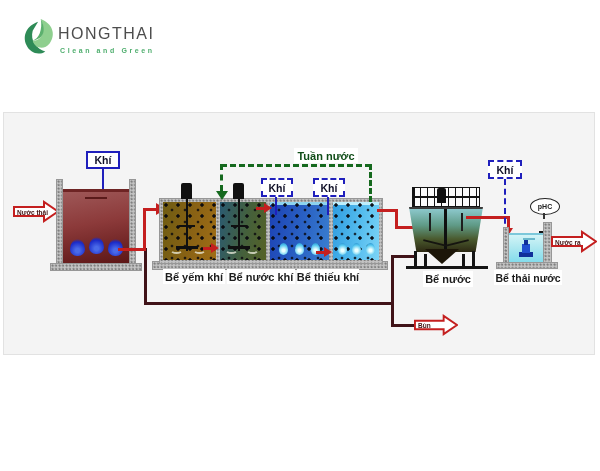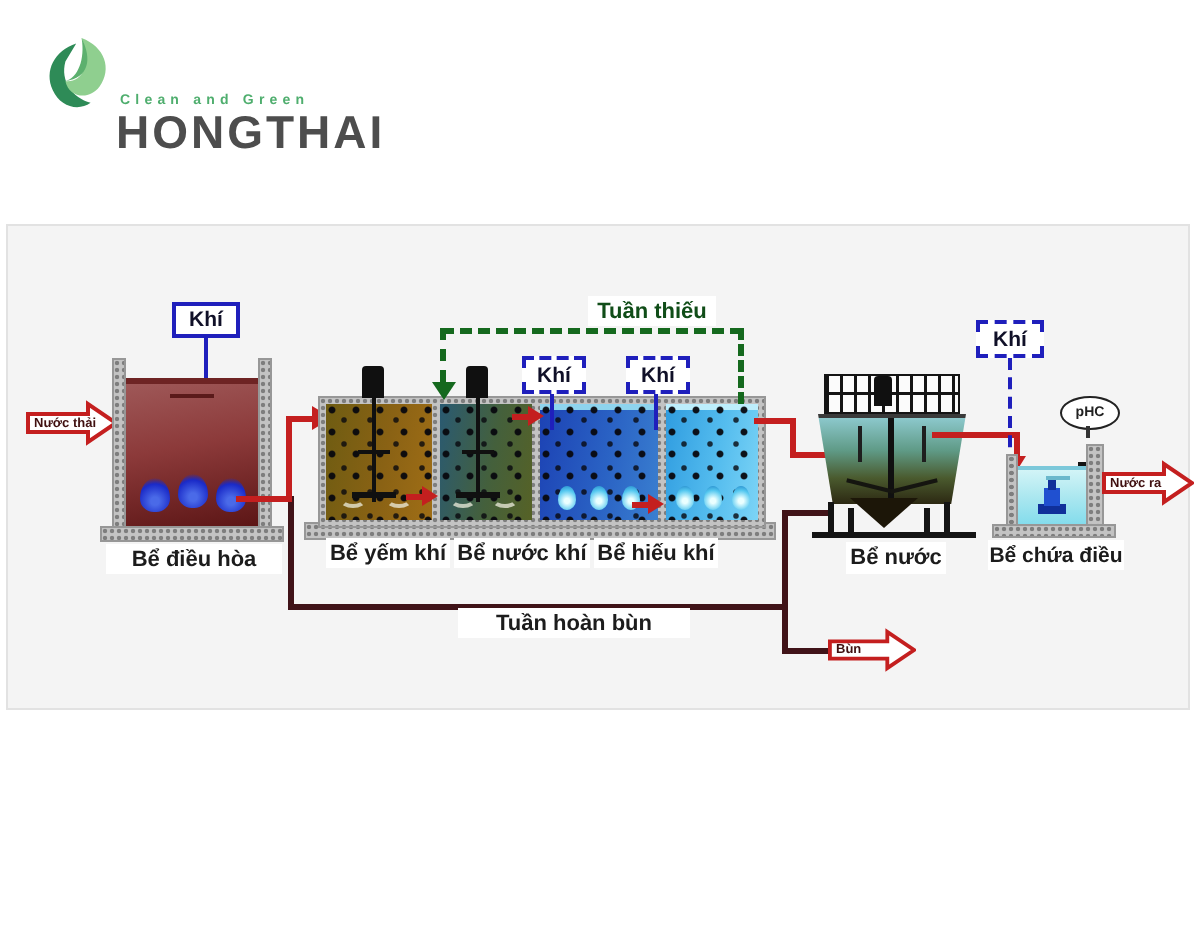--- a/index.html
+++ b/index.html
@@ -2,22 +2,22 @@
 <html><head>
 <meta charset="utf-8">
 <style>
   html,body{margin:0;padding:0;background:#fff;}
   .page{position:relative;width:600px;height:471px;background:#fff;overflow:hidden;
         font-family:"Liberation Sans",sans-serif;}
   .abs{position:absolute;}
   .panel{position:absolute;left:3px;top:112px;width:592px;height:243px;
          background:#f4f4f4;border:1px solid #e2e2e2;box-sizing:border-box;}
   
-  .brand{position:absolute;left:58px;top:25px;font-size:23px;font-weight:700;
-         color:#4d4d4d;letter-spacing:1.5px;margin-top:28px;}
+  .brand{position:absolute;left:58px;top:25px;font-size:16px;font-weight:400;
+         color:#4d4d4d;letter-spacing:1.5px;}
   .tagline{position:absolute;left:60px;top:47px;font-size:7px;font-weight:700;
            color:#4fae6e;letter-spacing:2.6px;}
   
   .stipple{background-color:#c3c3c3;
     background-image:radial-gradient(circle at 1.5px 1.5px,#7e7e7e 0.9px,rgba(0,0,0,0) 1.3px);
     background-size:3.5px 3.5px;border:1px solid #979797;box-sizing:border-box;}
   .specks{position:absolute;inset:0;
     background-image:radial-gradient(circle at 3px 3px,rgba(8,8,14,.95) 1.4px,rgba(0,0,0,0) 2px),
                      radial-gradient(circle at 9px 8px,rgba(8,8,14,.8) 1.1px,rgba(0,0,0,0) 1.7px);
     background-size:12px 11px,13px 12px;}
@@ -81,21 +81,20 @@
   <div class="brand">HONGTHAI</div>
   <div class="tagline">Clean and Green</div>
 
   <div class="panel"></div>
 
   <div class="pd" style="left:144px;top:248px;width:3px;height:57px"></div>
   <div class="pd" style="left:144px;top:302px;width:250px;height:3px"></div>
   <div class="pd" style="left:391px;top:255px;width:3px;height:72px"></div>
   <div class="pd" style="left:391px;top:255px;width:26px;height:3px"></div>
   <div class="pd" style="left:391px;top:324px;width:25px;height:3px"></div>
-  <div class="tl" style="left:229px;top:304px;width:116px;height:15px">Tuần hoàn bùn</div>
 
   <div class="blockarrow" style="left:13px;top:200px;width:46px;height:23px">
     <svg viewBox="0 0 46 23">
         <polygon points="1,7 31,7 31,2 45,11.5 31,21 31,16 1,16" fill="#fff" stroke="#c41f1f" stroke-width="2"></polygon>
       </svg>
     <span class="ba-label">Nước thải</span>
   </div>
 
   <div class="airbox" style="left:86px;top:151px;width:34px;height:18px">
     <span>Khí</span>
@@ -106,21 +105,20 @@
   <div class="stipple abs" style="left:129px;top:179px;width:7px;height:86px"></div>
   <div class="abs" style="left:63px;top:189px;width:66px;height:76px;
        background:linear-gradient(170deg,#a05a5a 0%,#8c3a3a 45%,#5a1414 100%)">
     <div class="abs" style="left:0;top:0;width:100%;height:3px;background:#6e2424"></div>
     <div class="abs" style="left:22px;top:8px;width:22px;height:2px;background:#5a1a1a"></div>
     <div class="blob" style="left:7px;top:50px"></div>
     <div class="blob" style="left:26px;top:48px"></div>
     <div class="blob" style="left:45px;top:50px"></div>
   </div>
   <div class="stipple abs" style="left:50px;top:263px;width:92px;height:8px"></div>
-  <div class="tl tl2" style="left:53px;top:272px;width:88px;height:15px">Bể điều hòa</div>
 
   <div class="pr" style="left:118px;top:248px;width:28px;height:3px"></div>
   <div class="pr" style="left:143px;top:208px;width:3px;height:43px"></div>
   <div class="pr" style="left:146px;top:208px;width:11px;height:3px"></div>
   <div class="ah-r" style="left:156px;top:203px"></div>
 
   <div class="stipple abs" style="left:152px;top:261px;width:236px;height:9px"></div>
   <div class="stipple abs" style="left:159px;top:198px;width:224px;height:66px"></div>
 
   <div class="abs" style="left:163px;top:202px;width:53px;height:58px;
@@ -166,27 +164,27 @@
 
   <div class="pr" style="left:203px;top:247px;width:9px;height:3px"></div>
   <div class="ah-rs" style="left:211px;top:243px"></div>
   <div class="pr" style="left:256px;top:207px;width:9px;height:3px"></div>
   <div class="ah-rs" style="left:264px;top:203px"></div>
   <div class="pr" style="left:316px;top:251px;width:9px;height:3px"></div>
   <div class="ah-rs" style="left:324px;top:247px"></div>
 
   <div class="tl" style="left:163px;top:269px;width:62px;height:15px">Bể yếm khí</div>
   <div class="tl" style="left:227px;top:269px;width:68px;height:15px">Bể nước khí</div>
-  <div class="tl" style="left:297px;top:269px;width:62px;height:15px">Bể hiếu khí</div>
+  <div class="tl" style="left:297px;top:269px;width:62px;height:15px">Bể thiếu khí</div>
 
   <div class="gdh" style="left:221px;top:164px;width:150px"></div>
   <div class="gdv" style="left:369px;top:164px;height:38px"></div>
   <div class="gdv" style="left:220px;top:164px;height:27px"></div>
   <div class="ah-dg" style="left:216px;top:191px"></div>
-  <div class="glabel" style="left:294px;top:148px;width:64px;height:15px">Tuần thiếu</div>
+  <div class="glabel" style="left:294px;top:148px;width:64px;height:15px">Tuần nước</div>
 
   <div class="airbox dashedb" style="left:261px;top:178px;width:32px;height:19px">
     <span>Khí</span>
   </div>
   <div class="bline" style="left:275px;top:197px;height:18px"></div>
   <div class="airbox dashedb" style="left:313px;top:178px;width:32px;height:19px">
     <span>Khí</span>
   </div>
   <div class="bline" style="left:327px;top:197px;height:18px"></div>
 
@@ -234,21 +232,21 @@
   <div class="stipple abs" style="left:543px;top:222px;width:9px;height:41px"></div>
   <div class="abs" style="left:509px;top:233px;width:34px;height:29px;
        background:linear-gradient(180deg,#d8f6f8 0%,#aee8f0 50%,#84dcec 100%)">
     <div class="abs" style="left:0;top:0;width:100%;height:2px;background:#7cc8da"></div>
     <div class="abs" style="left:14px;top:5px;width:12px;height:2px;background:#6ab8cc"></div>
     <div class="abs" style="left:10px;top:19px;width:14px;height:5px;background:#10309a"></div>
     <div class="abs" style="left:13px;top:11px;width:8px;height:9px;background:#2050d0"></div>
     <div class="abs" style="left:15px;top:7px;width:4px;height:5px;background:#10309a"></div>
   </div>
   <div class="stipple abs" style="left:496px;top:262px;width:62px;height:7px"></div>
-  <div class="tl" style="left:494px;top:270px;width:68px;height:15px;font-size:10.5px">Bể chứa điều</div>
+  <div class="tl" style="left:494px;top:270px;width:68px;height:15px;font-size:10.5px">Bể thải nước</div>
 
   <div class="blockarrow" style="left:551px;top:230px;width:46px;height:23px">
     <svg viewBox="0 0 46 23">
         <polygon points="1,7 31,7 31,2 45,11.5 31,21 31,16 1,16" fill="#fff" stroke="#c41f1f" stroke-width="2"></polygon>
       </svg>
     <span class="ba-label">Nước ra</span>
   </div>
 
   <div class="blockarrow" style="left:414px;top:314px;width:44px;height:22px">
     <svg viewBox="0 0 46 23">

